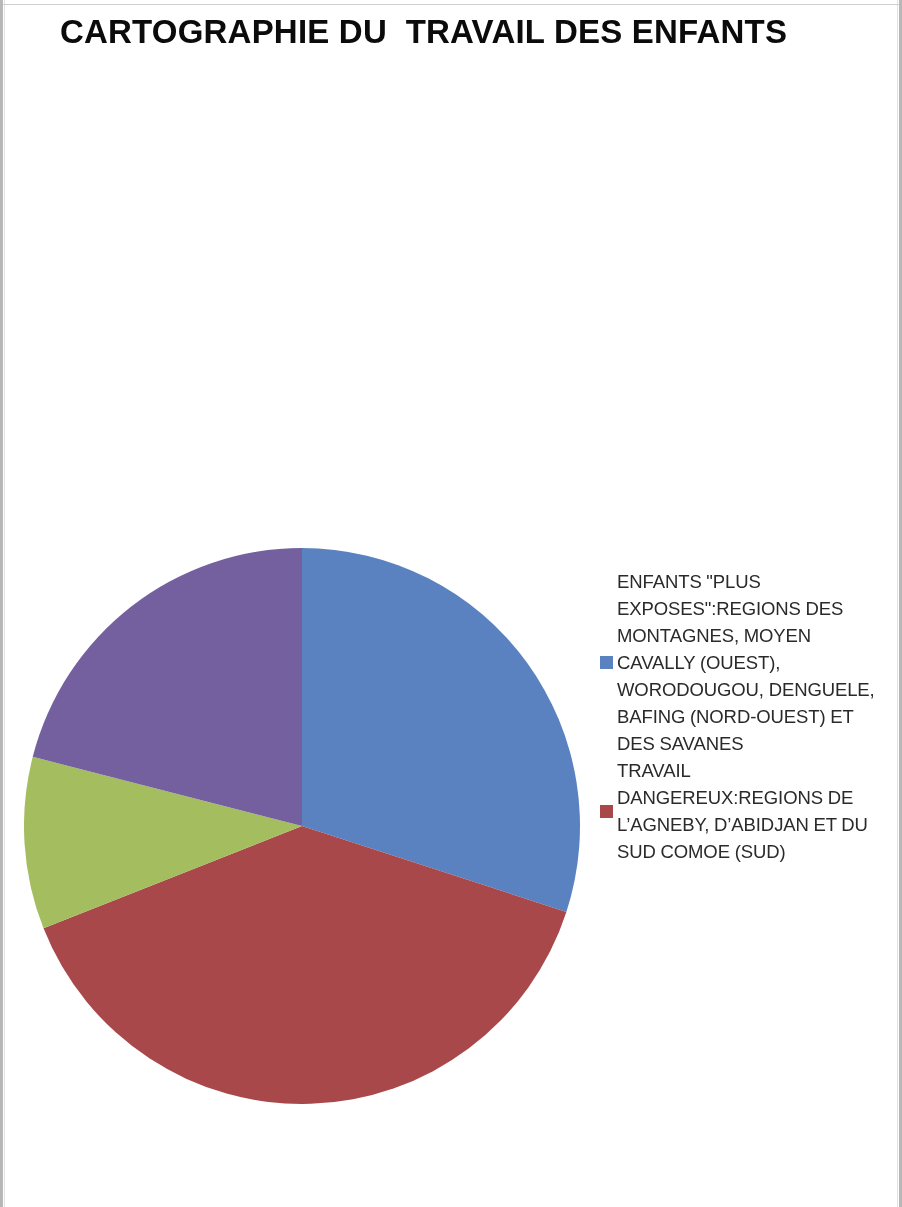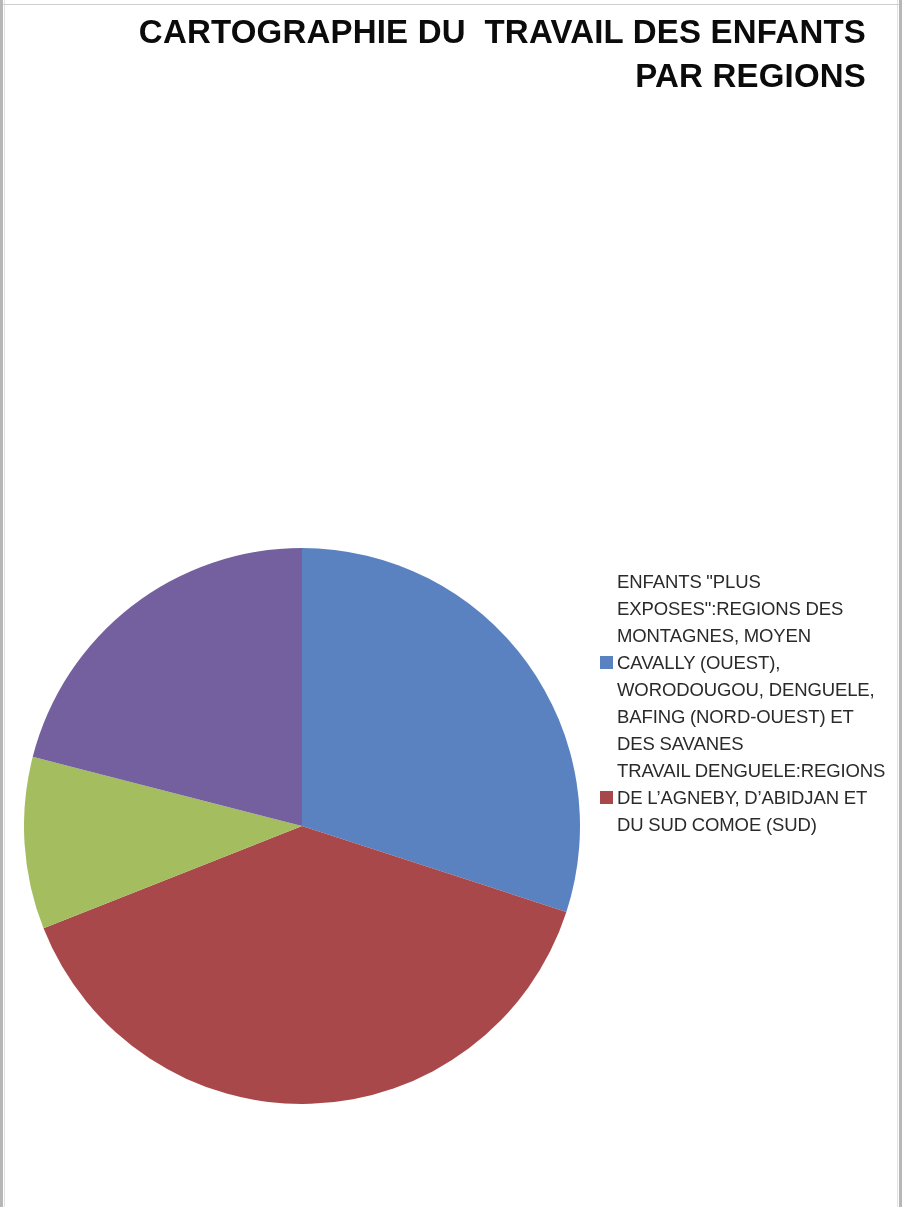--- a/index.html
+++ b/index.html
@@ -49,24 +49,24 @@
     left: 3px;
     right: 3px;
     top: 4px;
     height: 1px;
     background: #cfcfcf;
   }
 
   
   .title-block {
     position: absolute;
-    left: 76px;
+    left: 60px;
     top: 10px;
     width: 790px;
-    text-align: right;
+    text-align: left;
   }
   .title-line {
     font-family: "Liberation Sans", sans-serif;
     font-weight: bold;
     font-size: 33px;
     line-height: 44px;
     letter-spacing: 0.2px;
     color: #0b0b0b;
     white-space: pre;
   }
@@ -130,21 +130,20 @@
 <div class="slide">
 
   <div class="frame-left"></div>
   <div class="frame-right"></div>
   <div class="frame-inner-left"></div>
   <div class="frame-inner-right"></div>
   <div class="frame-top"></div>
 
   <div class="title-block">
     <div class="title-line">CARTOGRAPHIE DU  TRAVAIL DES ENFANTS</div>
-    <div class="title-line">PAR REGIONS</div>
   </div>
 
   <div class="chart-area">
 
     <div class="pie-wrap">
       <svg class="pie-svg" viewBox="0 0 556 556" xmlns="http://www.w3.org/2000/svg">
         <g id="pie-slices">
             <path d="M 278 278 L 278.00 0.00 A 278 278 0 0 1 542.39 363.91 Z" fill="#5B82C0"></path>
             <path d="M 278 278 L 542.39 363.91 A 278 278 0 0 1 19.52 380.34 Z" fill="#A9484A"></path>
             <path d="M 278 278 L 19.52 380.34 A 278 278 0 0 1 8.73 208.86 Z" fill="#A3BD5F"></path>
@@ -155,20 +154,20 @@
 
     <div class="legend">
 
       <div class="legend-entry">
         <span class="legend-swatch" style="background: rgb(91, 130, 192);"></span>
         <span class="legend-text">ENFANTS "PLUS EXPOSES":REGIONS DES MONTAGNES, MOYEN CAVALLY (OUEST), WORODOUGOU, DENGUELE, BAFING (NORD-OUEST) ET DES SAVANES</span>
       </div>
 
       <div class="legend-entry">
         <span class="legend-swatch" style="background: rgb(169, 72, 74);"></span>
-        <span class="legend-text">TRAVAIL DENGUELE:REGIONS DE L’AGNEBY, D’ABIDJAN ET DU SUD COMOE (SUD)</span>
+        <span class="legend-text">TRAVAIL DANGEREUX:REGIONS DE L’AGNEBY, D’ABIDJAN ET DU SUD COMOE (SUD)</span>
       </div>
 
 
 
     </div>
   </div>
 </div>
 
 </body></html>

